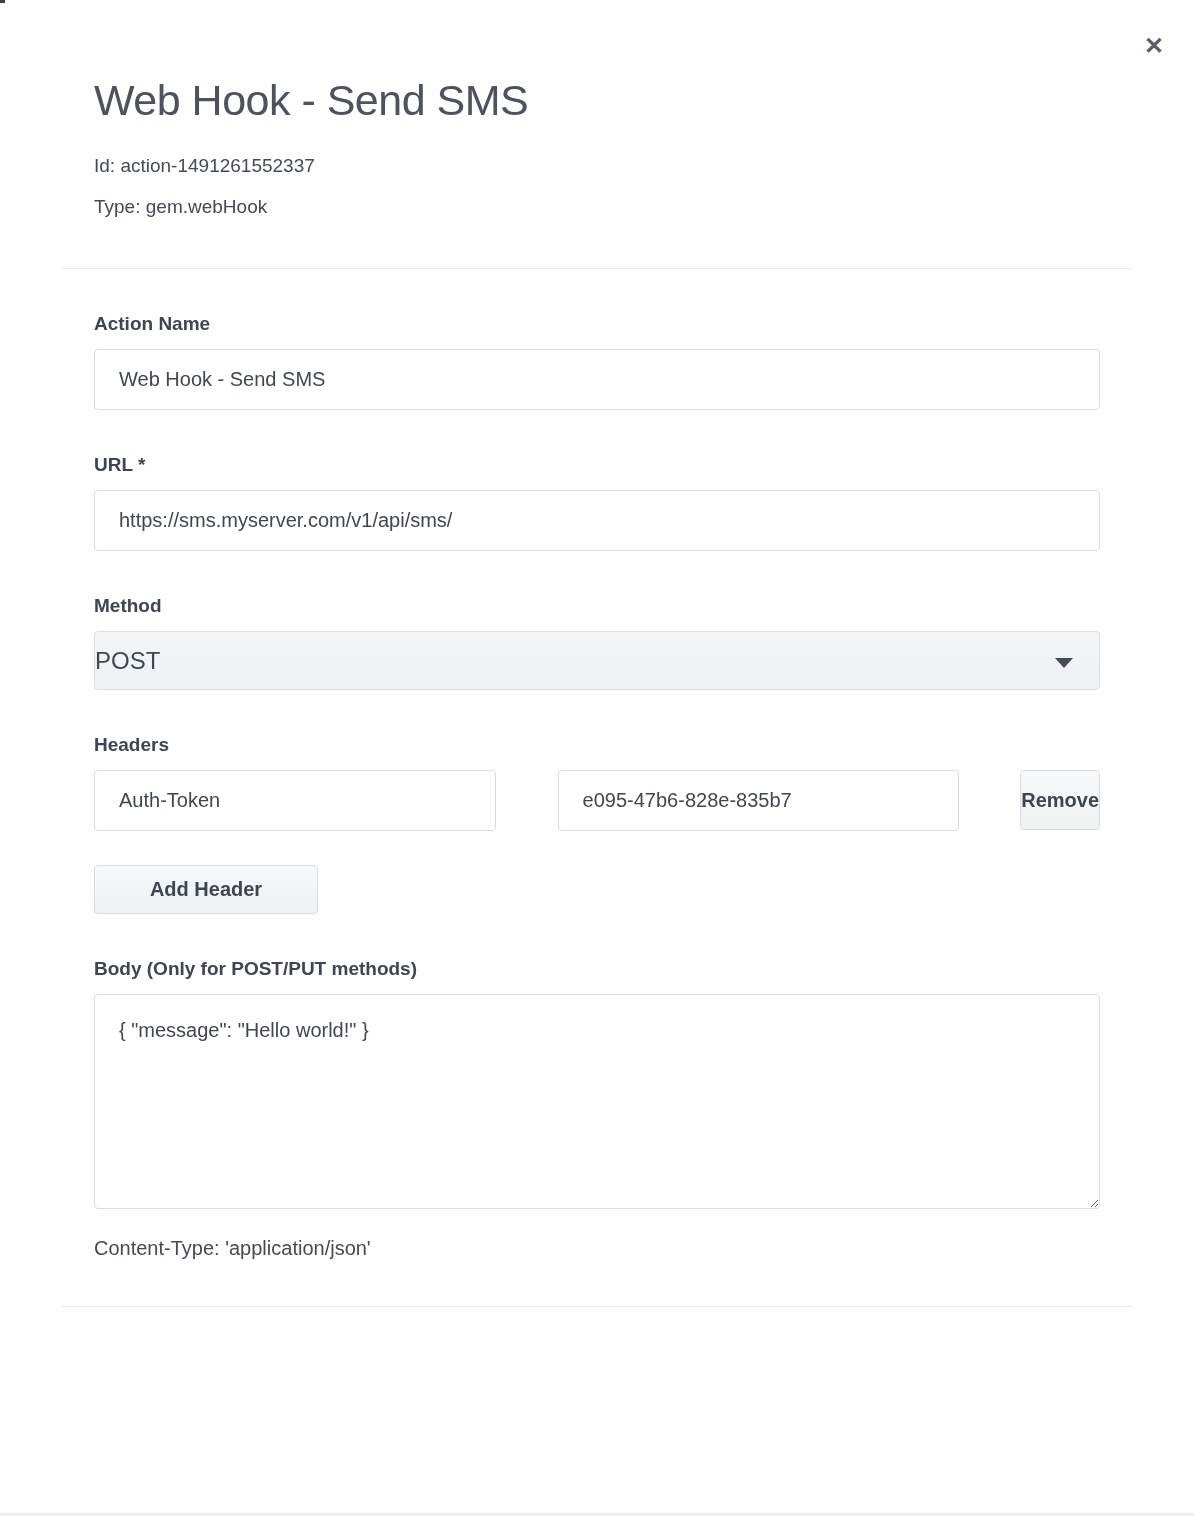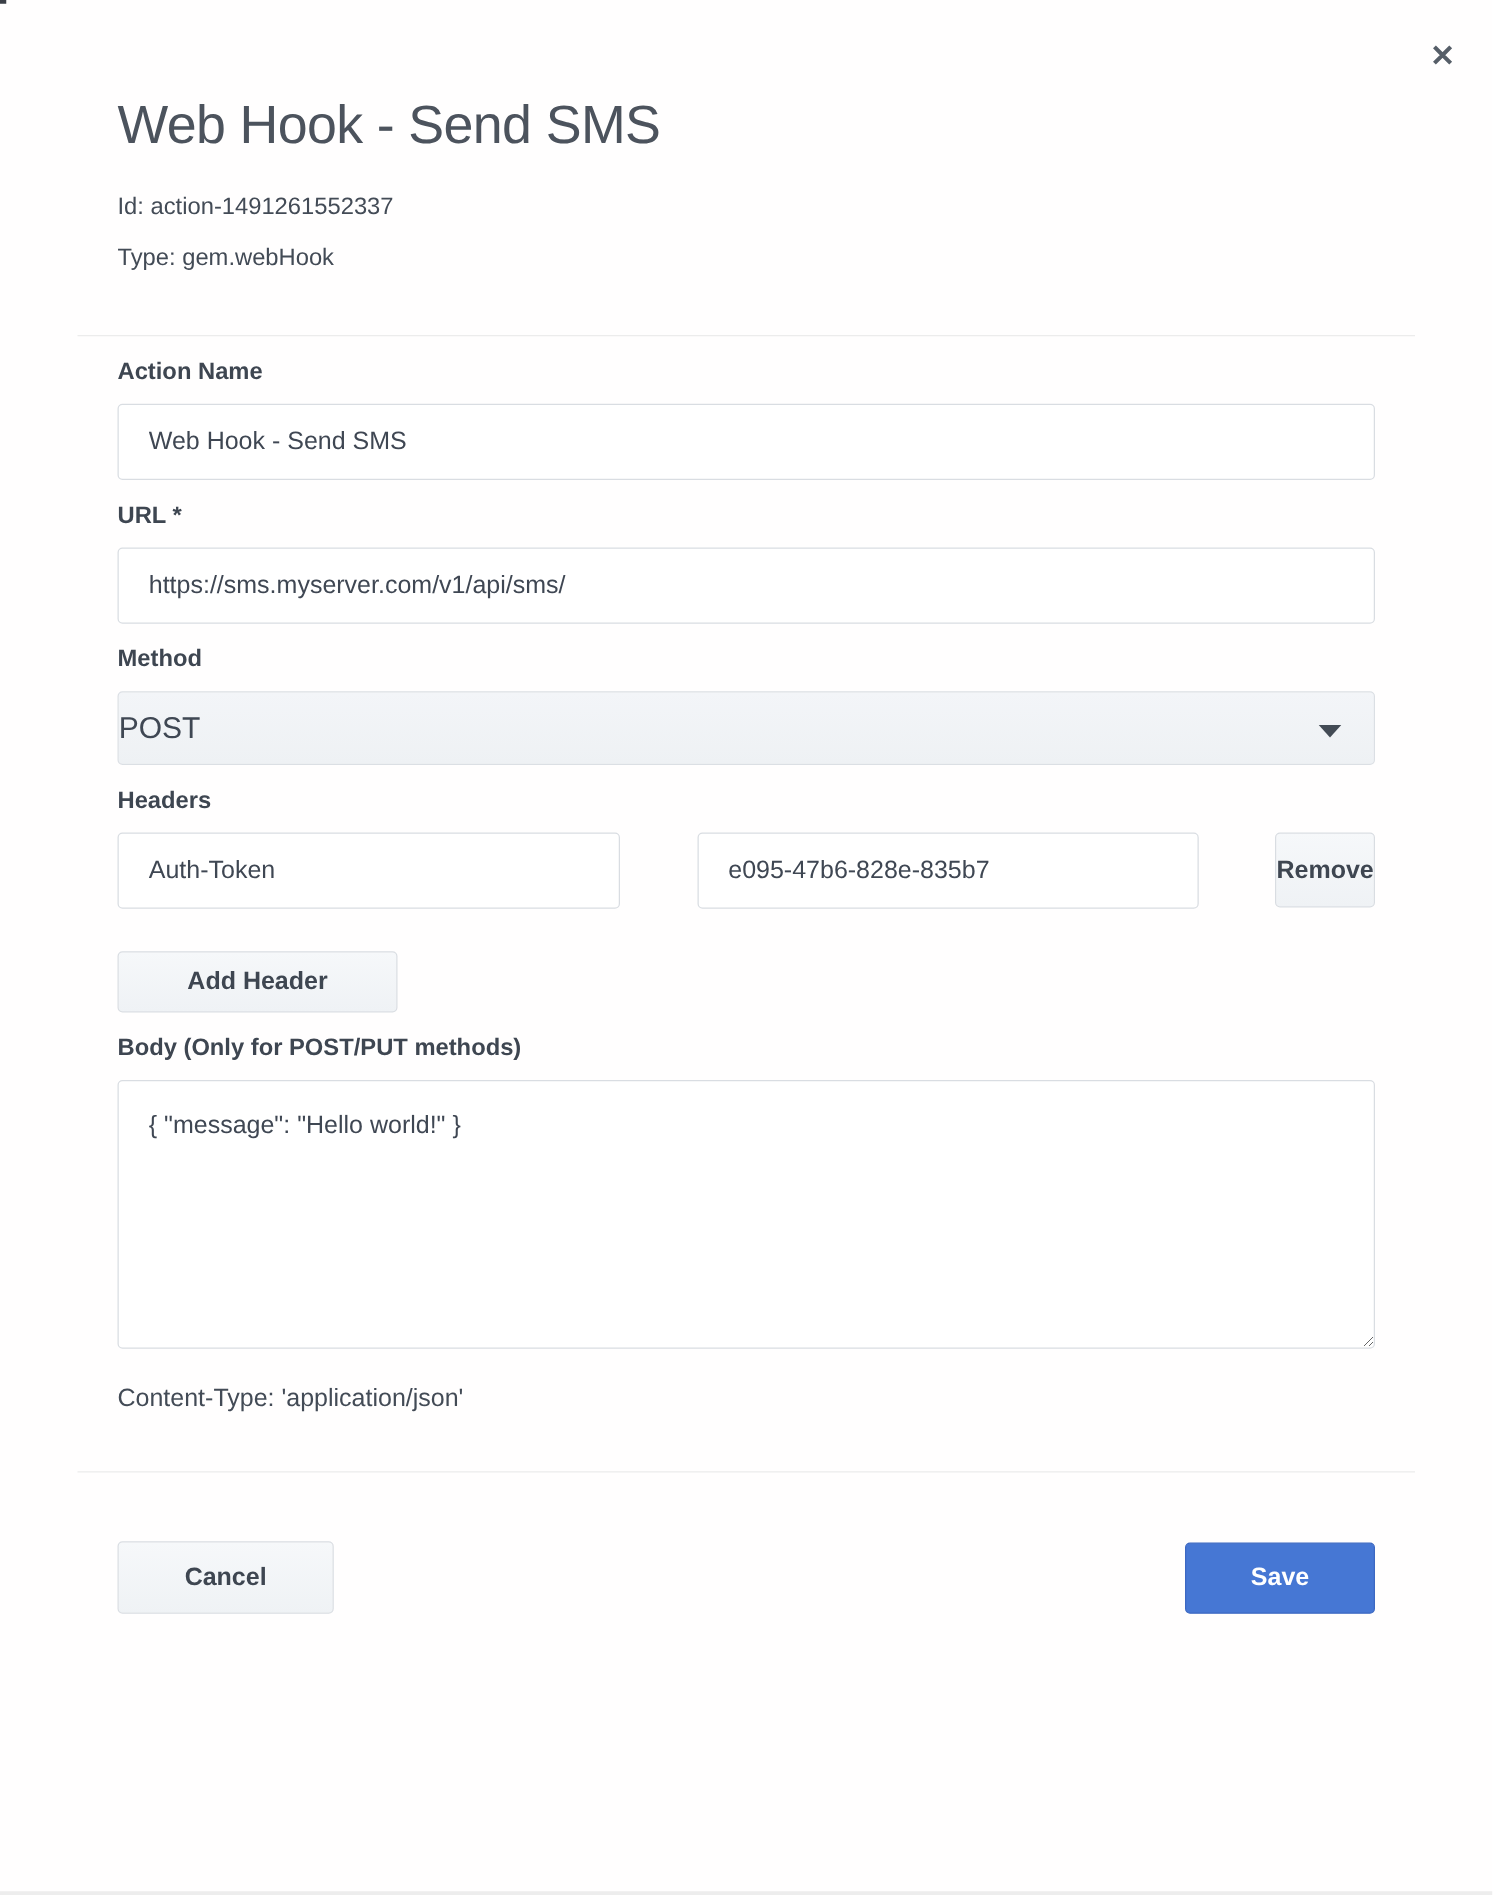--- a/index.html
+++ b/index.html
@@ -51,21 +51,21 @@
     margin: 0 -32px;
   }
   .divider-1 { margin-top: 50px; }
   .divider-2 { margin-top: 46px; }
   .field-label {
     font-size: 19px;
     font-weight: 700;
     color: #3e4651;
     margin-bottom: 14px;
   }
-  .field { margin-top: 18px; }
+  .field { margin-top: 44px; }
   .field-first { }
   input.text-input {
     width: 100%;
     height: 61px;
     border: 1px solid #d9dde2;
     border-radius: 4px;
     background: #fff;
     font-family: inherit;
     font-size: 20px;
     color: #3f4753;
@@ -225,19 +225,15 @@
   </div>
 
   <div class="field">
     <div class="field-label">Body (Only for POST/PUT methods)</div>
     <textarea class="body-textarea" style="">{ "message": "Hello world!" }</textarea>
     <div class="hint">Content-Type: 'application/json'</div>
   </div>
 
   <hr class="divider divider-2">
 
-  <div class="footer">
-    <button class="btn-light cancel-btn">Cancel</button>
-    <button class="save-btn">Save</button>
-  </div>
 
   <div class="bottom-strip"></div>
 </div>
 
 </body></html>

